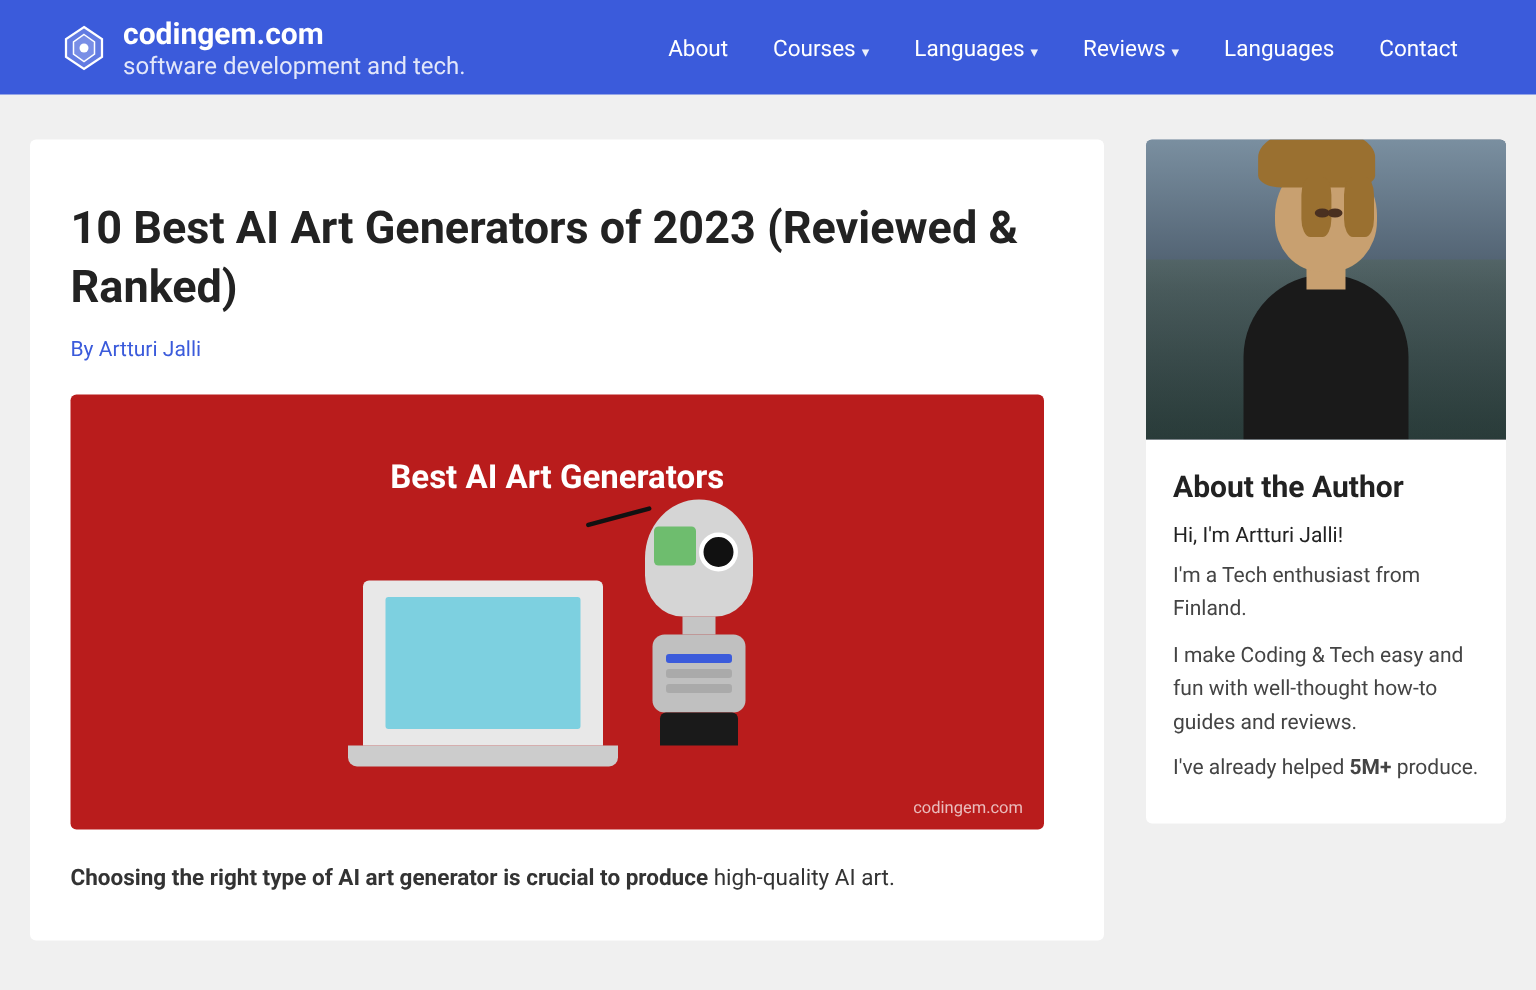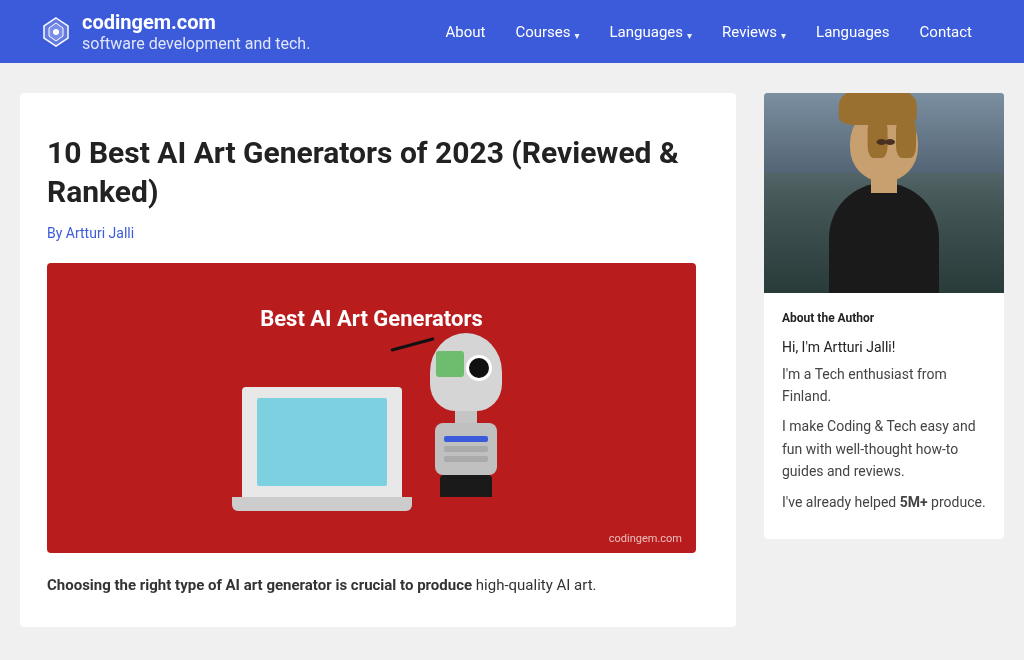--- a/index.html
+++ b/index.html
@@ -158,21 +158,21 @@
       border-radius: 4px 4px 0 0;
       overflow: hidden;
       position: relative;
     }
     .author-box {
       background: white;
       padding: 18px;
       border-radius: 0 0 4px 4px;
     }
     .about-author-title {
-      font-size: 12px;
+      font-size: 20px;
       font-weight: 700;
       color: #222;
       margin-bottom: 12px;
       line-height: 1.3;
     }
     .author-name-bold {
       font-size: 14px;
       font-weight: 400;
       color: #222;
       margin-bottom: 8px;

